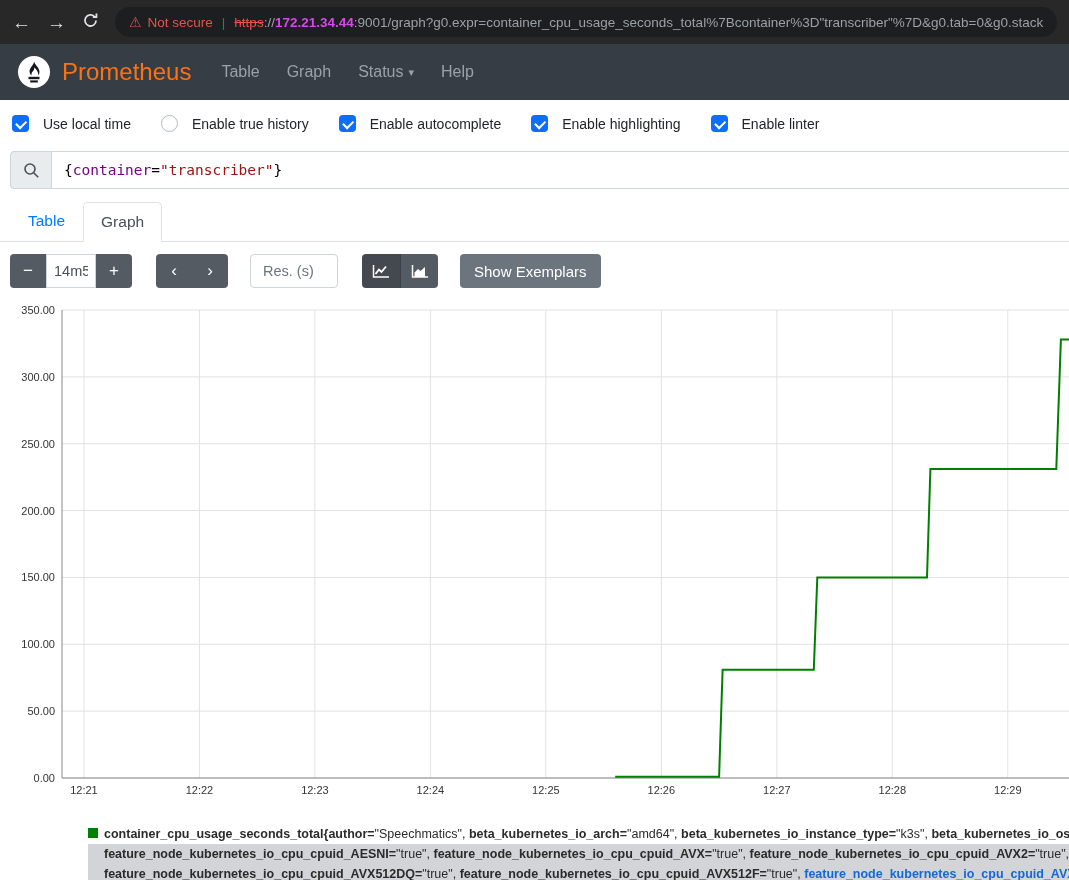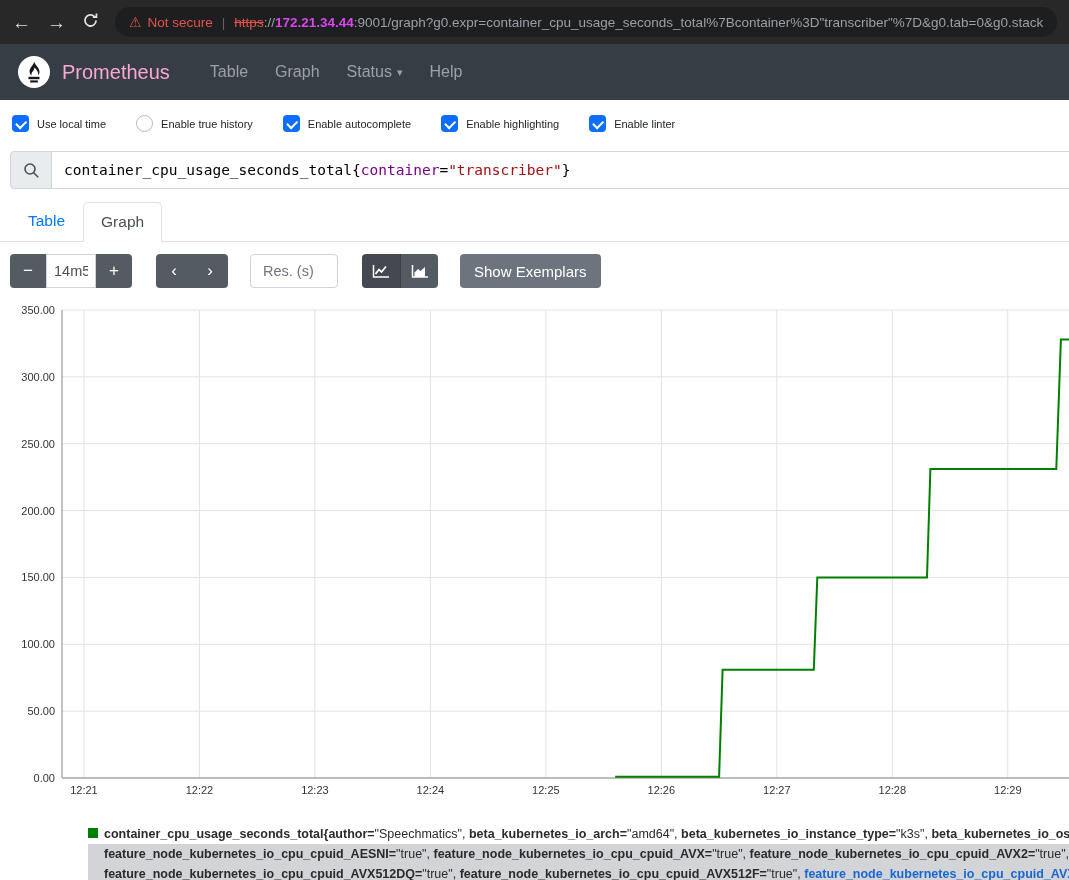--- a/index.html
+++ b/index.html
@@ -18,34 +18,34 @@
   .url-div{color:#5f6368;margin:0 9px;}
   .url-scheme{color:#e5534b;text-decoration:line-through;}
   .url-sep{color:#9aa0a6;}
   .url-host{color:#d946ef;font-weight:bold;}
   .url-path{color:#9aa0a6;}
 
   
   .prom-nav{height:56px;background:#373d44;display:flex;align-items:center;padding:0 18px;}
   .logo{width:32px;height:32px;margin-right:12px;cursor:pointer;flex:0 0 auto;}
   .logo svg{display:block;}
-  .brand{color:#f9a8d4;font-size:20px;margin-right:40px;cursor:pointer;}
+  .brand{color:#f97316;font-size:24px;margin-right:30px;cursor:pointer;}
   .nav-link{color:#9aa1a8;font-size:16px;margin-right:27px;cursor:pointer;
     display:flex;align-items:center;gap:5px;}
   .caret{font-size:11px;}
 
   
   .options{display:flex;align-items:center;gap:30px;padding:15px 12px 9px;}
   .opt{display:flex;align-items:center;gap:8px;cursor:pointer;}
   .cb{width:17px;height:17px;border-radius:9px;border:1px solid #b3bac1;background:#fff;
     position:relative;flex:0 0 auto;}
   .cb.on{border:none;border-radius:4px;background:#0d6efd;}
   .cb.on::after{content:"";position:absolute;left:4px;top:4.5px;width:8px;height:4.5px;
     border-left:2px solid #fff;border-bottom:2px solid #fff;transform:rotate(-45deg);}
-  .opt-label{font-size:11px;color:#212529;}
+  .opt-label{font-size:14px;color:#212529;margin-left:6px;}
 
   
   .query-group{display:flex;margin:10px 0 0 10px;height:38px;}
   .query-addon{width:42px;background:#e9ecef;border:1px solid #ced4da;
     border-radius:4px 0 0 4px;display:flex;align-items:center;justify-content:center;}
   .query-input{flex:1;border-top:1px solid #ced4da;border-bottom:1px solid #ced4da;
     background:#fff;display:flex;align-items:center;padding-left:12px;
     font-family:"DejaVu Sans Mono",monospace;font-size:14.5px;color:#000;cursor:text;}
   .q-metric,.q-punct{color:#000;}
   .q-label{color:#770088;}
@@ -162,21 +162,20 @@
   </div>
 
 <div class="query-group">
   <div class="query-addon">
     <svg width="17" height="17" viewBox="0 0 17 17">
       <circle cx="7" cy="7" r="5" stroke="#495057" stroke-width="1.6" fill="none"></circle>
       <line x1="10.7" y1="10.7" x2="15.2" y2="15.2" stroke="#495057" stroke-width="1.6"></line>
     </svg>
   </div>
   <div class="query-input">
-      <span class="q-metric">container_cpu_usage_seconds_total</span>
       <span class="q-punct">{</span>
       <span class="q-label">container</span>
       <span class="q-punct">=</span>
       <span class="q-string">"transcriber"</span>
       <span class="q-punct">}</span>
     </div>
 </div>
 
 <div class="tabs">
   <div class="tab">Table</div>

